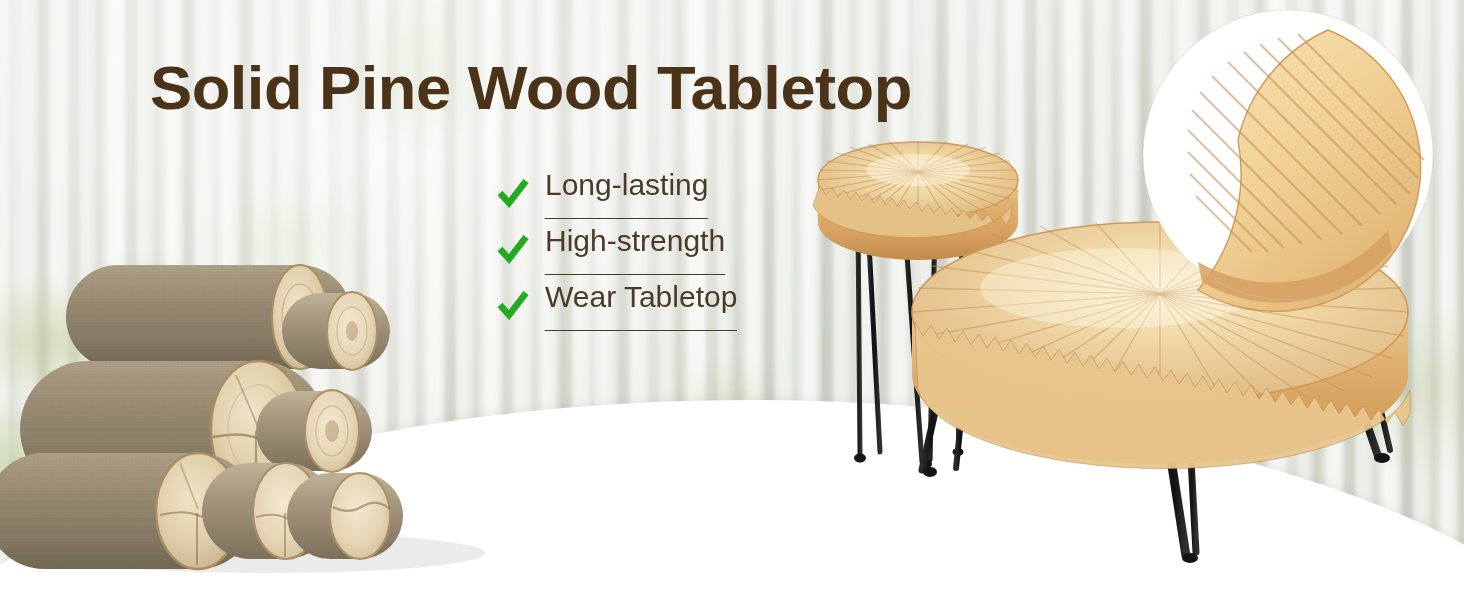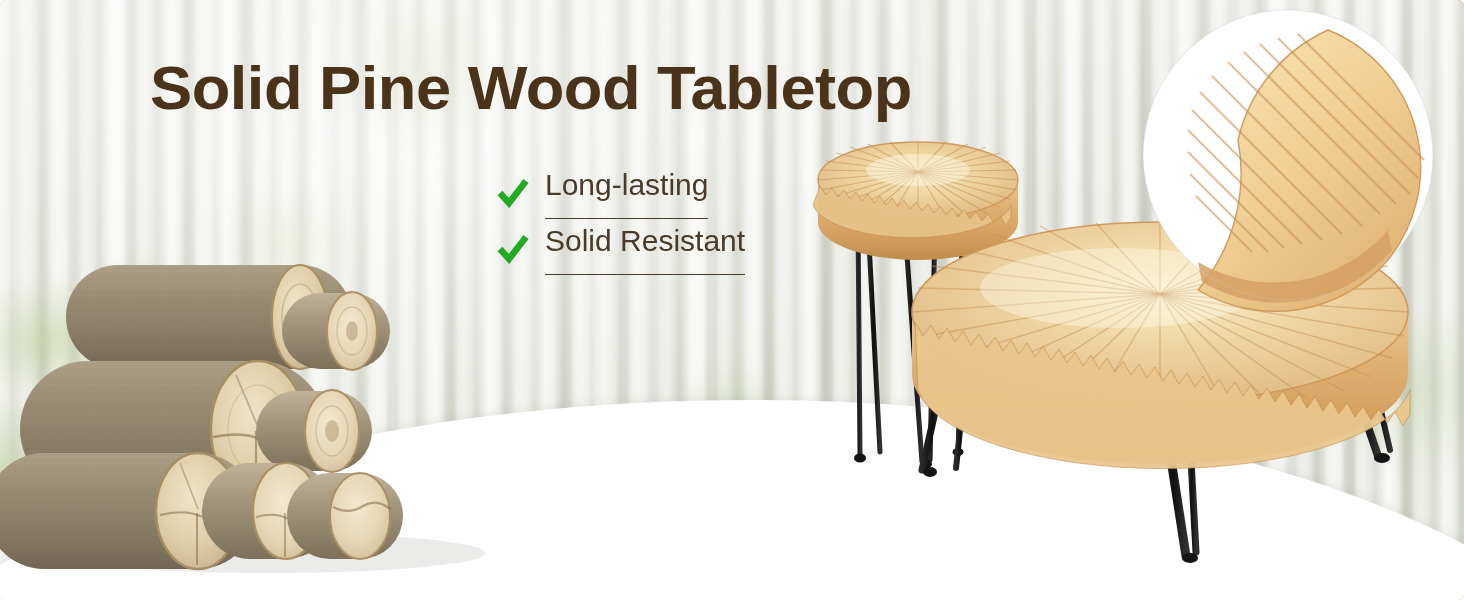--- a/index.html
+++ b/index.html
@@ -3,21 +3,20 @@
 <meta charset="utf-8">
 <style>
   html,body{margin:0;padding:0;background:#fff;}
   body{font-family:"Liberation Sans",sans-serif;}
 
   .banner{
     position:relative;
     width:1464px;height:600px;
     overflow:hidden;
     background:#f97316;
-    border-radius:6px;
   }
 
   
   .bg{position:absolute;inset:0;overflow:hidden;}
   .bg-base{
     position:absolute;inset:0;
     background:
       linear-gradient(180deg,#c4c8ba 0%,#c9cdc0 30%,#c7cbbd 60%,#bdc4b2 100%);
   }
   
@@ -410,24 +409,30 @@
 
   <div class="features">
 
     <div class="feature">
       <svg class="check" viewBox="0 0 32 30">
         <path d="M3 15 L12 25 L29 3" fill="none" stroke="#22aa22" stroke-width="6.5" stroke-linecap="butt" stroke-linejoin="miter"></path>
       </svg>
       <span class="feature-label">Long-lasting</span>
     </div>
 
-
     <div class="feature">
       <svg class="check" viewBox="0 0 32 30">
         <path d="M3 15 L12 25 L29 3" fill="none" stroke="#22aa22" stroke-width="6.5" stroke-linecap="butt" stroke-linejoin="miter"></path>
       </svg>
-      <span class="feature-label">Solid Resistant</span>
+      <span class="feature-label">High-strength</span>
     </div>
 
+    <div class="feature">
+      <svg class="check" viewBox="0 0 32 30">
+        <path d="M3 15 L12 25 L29 3" fill="none" stroke="#22aa22" stroke-width="6.5" stroke-linecap="butt" stroke-linejoin="miter"></path>
+      </svg>
+      <span class="feature-label">Wear Tabletop</span>
+    </div>
+
 
   </div>
 
 </div>
 
 </body></html>

